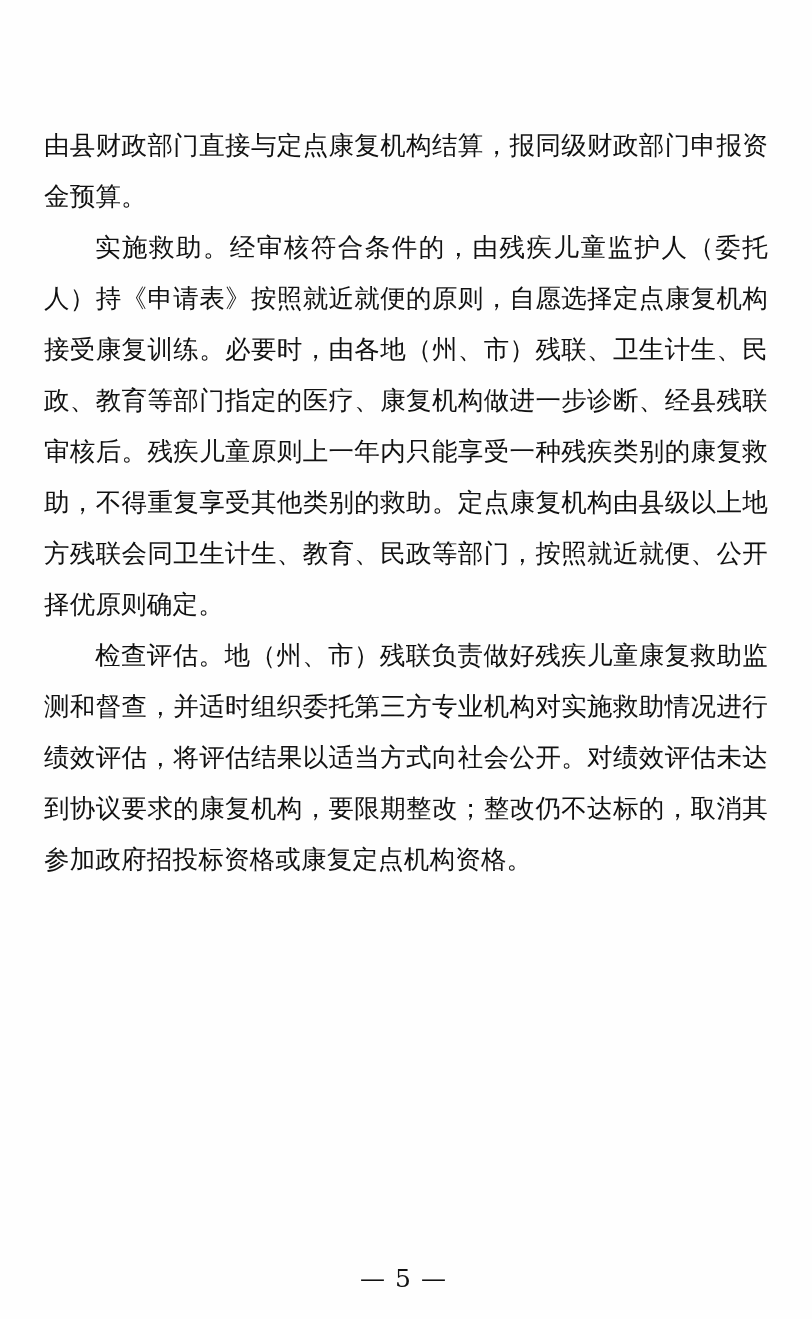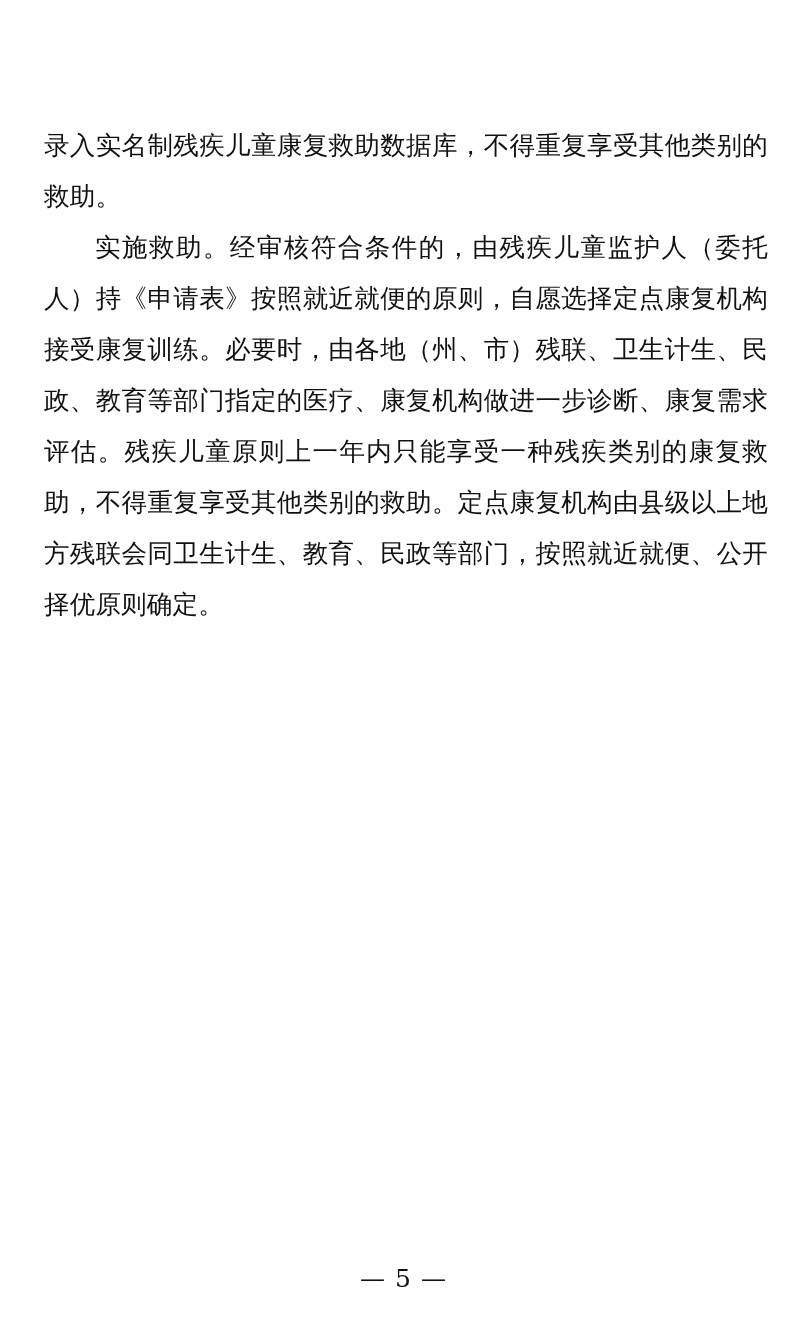--- a/index.html
+++ b/index.html
@@ -50,20 +50,21 @@
   .footer .pg-dash {
     display: inline-block;
     padding: 0 4px;
   }
 </style>
 </head>
 <body>
 
 <div class="page">
   <div class="body-text">
-    <p class="para">录入实名制残疾儿童康复救助数据库，不得重复享受其他类别的救助。</p>
-    <p class="para indent">实施救助。经审核符合条件的，由残疾儿童监护人（委托人）持《申请表》按照就近就便的原则，自愿选择定点康复机构接受康复训练。必要时，由各地（州、市）残联、卫生计生、民政、教育等部门指定的医疗、康复机构做进一步诊断、康复需求评估。残疾儿童原则上一年内只能享受一种残疾类别的康复救助，不得重复享受其他类别的救助。定点康复机构由县级以上地方残联会同卫生计生、教育、民政等部门，按照就近就便、公开择优原则确定。</p>
+    <p class="para">由县财政部门直接与定点康复机构结算，报同级财政部门申报资金预算。</p>
+    <p class="para indent">实施救助。经审核符合条件的，由残疾儿童监护人（委托人）持《申请表》按照就近就便的原则，自愿选择定点康复机构接受康复训练。必要时，由各地（州、市）残联、卫生计生、民政、教育等部门指定的医疗、康复机构做进一步诊断、经县残联审核后。残疾儿童原则上一年内只能享受一种残疾类别的康复救助，不得重复享受其他类别的救助。定点康复机构由县级以上地方残联会同卫生计生、教育、民政等部门，按照就近就便、公开择优原则确定。</p>
+    <p class="para indent">检查评估。地（州、市）残联负责做好残疾儿童康复救助监测和督查，并适时组织委托第三方专业机构对实施救助情况进行绩效评估，将评估结果以适当方式向社会公开。对绩效评估未达到协议要求的康复机构，要限期整改；整改仍不达标的，取消其参加政府招投标资格或康复定点机构资格。</p>
   </div>
 
   <div class="footer">
     <span class="pg-dash">—</span><span>5</span><span class="pg-dash">—</span>
   </div>
 </div>
 
 </body></html>

